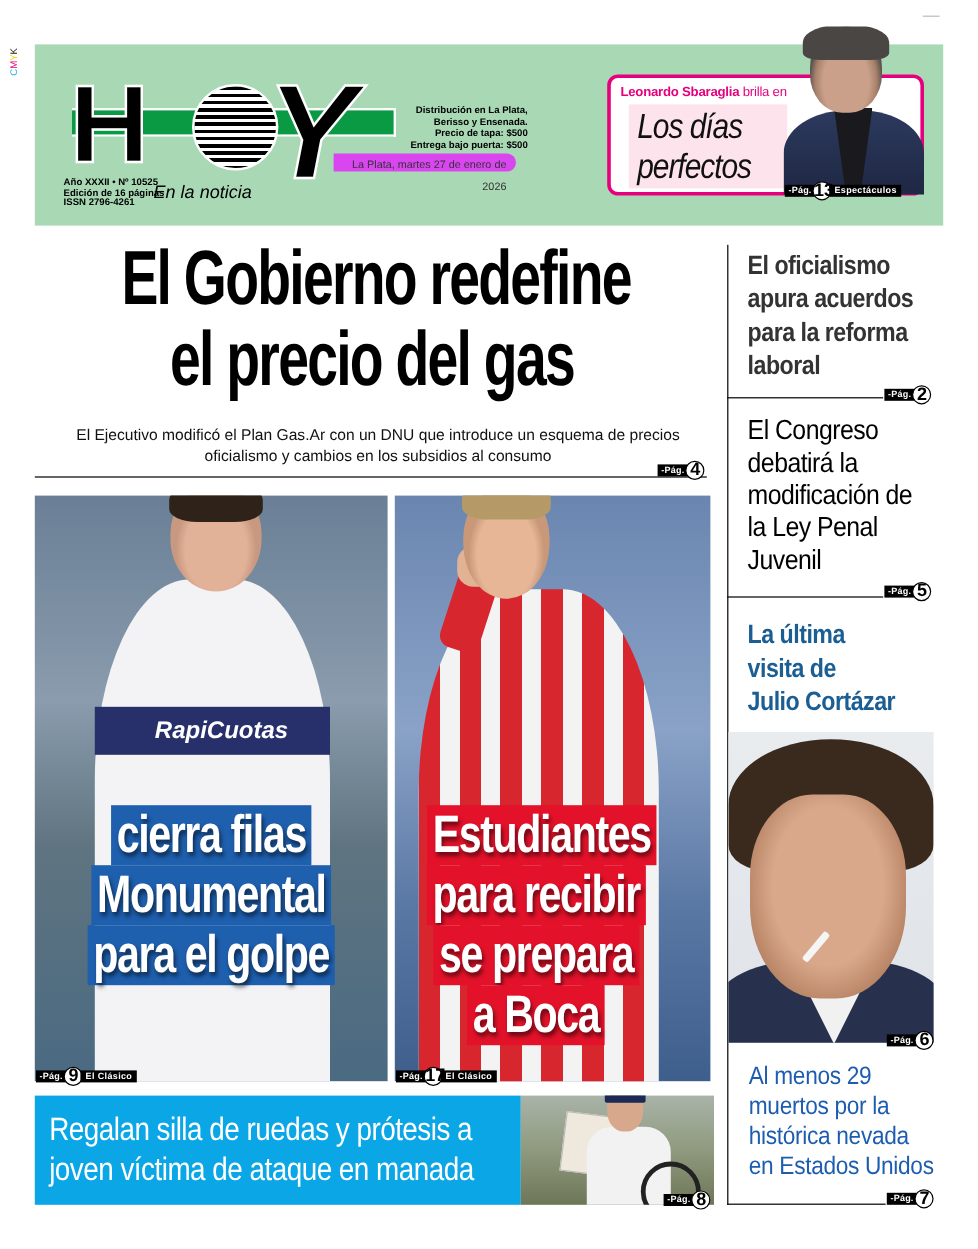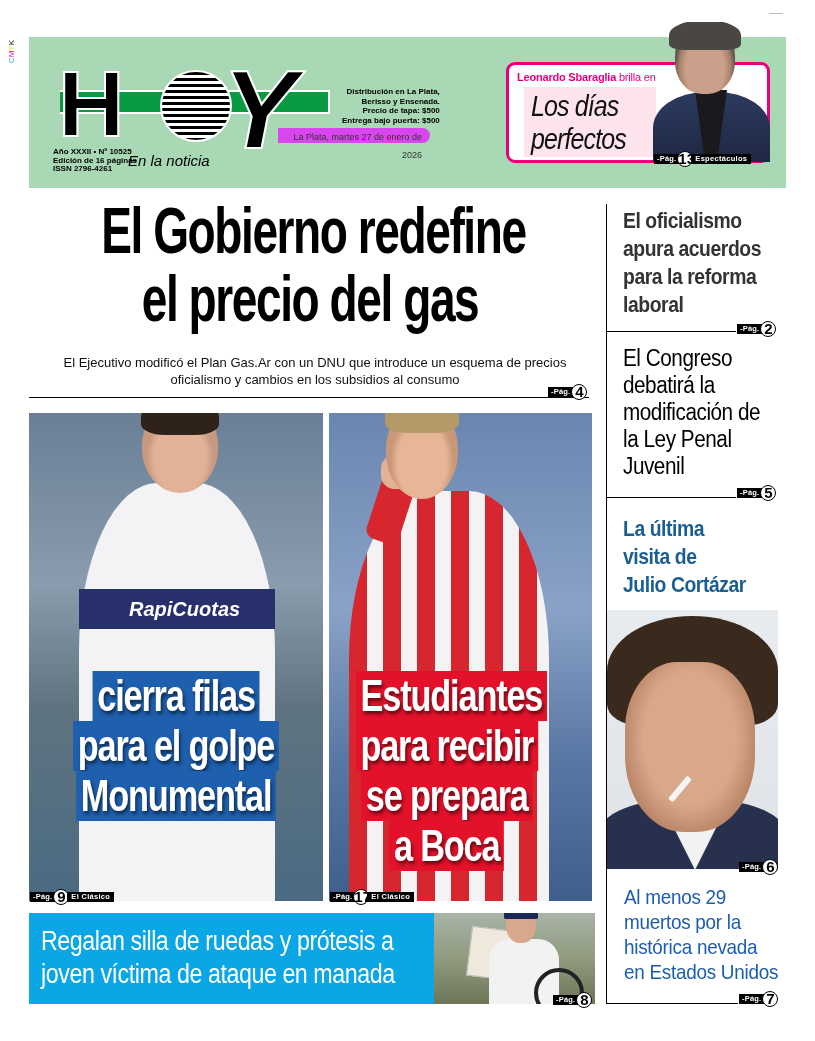--- a/index.html
+++ b/index.html
@@ -179,22 +179,22 @@
 </div>
 
 <div class="sport sport-gim">
   <div class="gim-shirt"></div>
   <div class="gim-band"></div>
   <div class="gim-sponsor">RapiCuotas</div>
   <div class="player-head gim-head"></div>
   <div class="gim-hair"></div>
   <div class="overlay-title gim-title" style="top:258px;">
     <div><span>cierra filas</span></div>
+    <div><span>Monumental</span></div>
     <div><span>para el golpe</span></div>
-    <div><span>Monumental</span></div>
   </div>
 </div>
 <div class="pag" style="left:30px; top:890px;">
   <span class="lbl">-Pág.</span>
   <span class="num">9</span>
   <span class="sec">El Clásico</span>
 </div>
 
 <div class="sport sport-est">
   <div class="est-shirt"></div>

